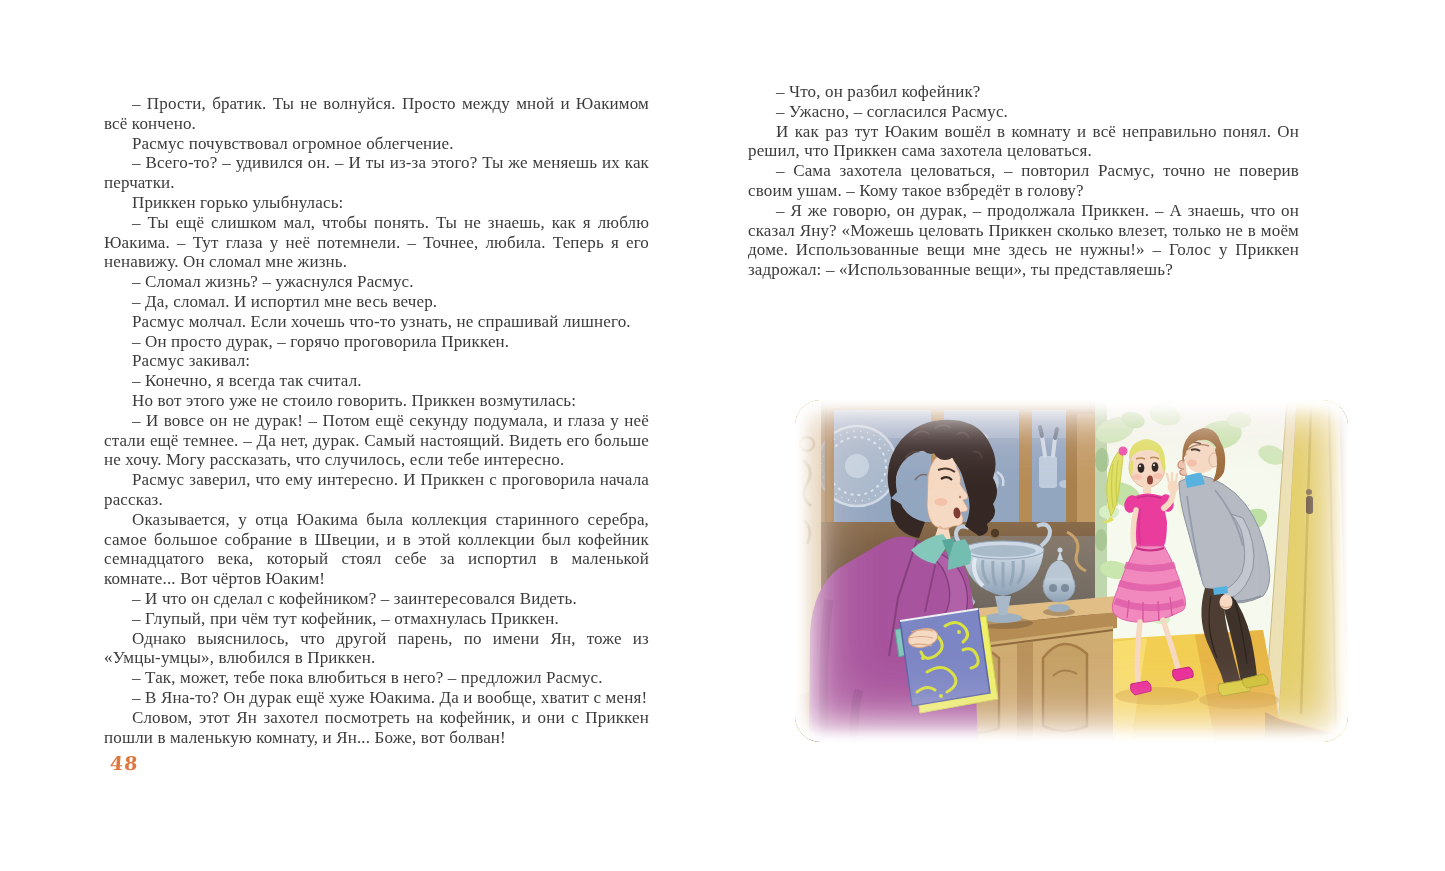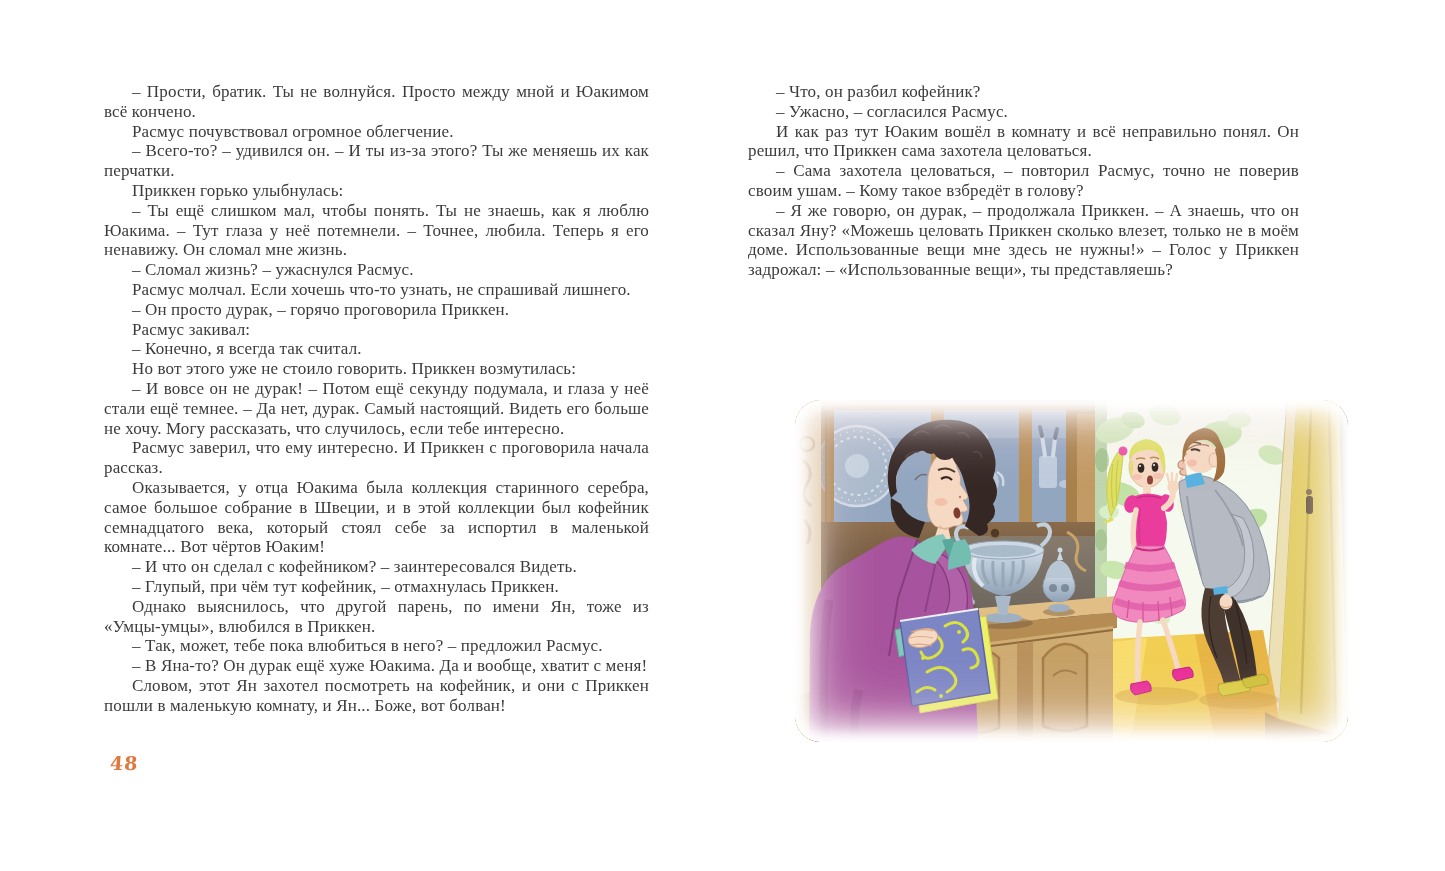--- a/index.html
+++ b/index.html
@@ -8,21 +8,21 @@
     background:var(--background,#ffffff);
     color:var(--text_color,#3b3b3b);
     font-family:"Liberation Serif", serif;
   }
   .text-block{
     position:absolute;
     font-size:17px;line-height:19.8px;letter-spacing:.15px;
     text-align:justify;
   }
   .text-block .para{margin:0;text-indent:28px;}
-  #left-text{left:104px;top:82px;width:545px;}
+  #left-text{left:104px;top:94px;width:545px;}
   #right-text{left:748px;top:82px;width:551px;}
   .page-number{
     position:absolute;left:110px;top:752px;
     font-family:"DejaVu Serif", serif;font-weight:bold;
     font-size:19px;letter-spacing:1px;
     color:var(--page_number,#e0773e);
     transform:skewX(-4deg);
   }
   figure.illustration{
     position:absolute;left:795px;top:400px;width:553px;height:342px;
@@ -41,20 +41,21 @@
 <body>
 
 <section>
   <div id="left-text" class="text-block">
       <p class="para">– Прости, братик. Ты не волнуйся. Просто между мной и Юакимом всё кончено.</p>
       <p class="para">Расмус почувствовал огромное облегчение.</p>
       <p class="para">– Всего-то? – удивился он. – И ты из-за этого? Ты же меняешь их как перчатки.</p>
       <p class="para">Приккен горько улыбнулась:</p>
       <p class="para">– Ты ещё слишком мал, чтобы понять. Ты не знаешь, как я люблю Юакима. – Тут глаза у неё потемнели. – Точнее, любила. Теперь я его ненавижу. Он сломал мне жизнь.</p>
       <p class="para">– Сломал жизнь? – ужаснулся Расмус.</p>
+      <p class="para">– Да, сломал. И испортил мне весь вечер.</p>
       <p class="para">Расмус молчал. Если хочешь что-то узнать, не спрашивай лишнего.</p>
       <p class="para">– Он просто дурак, – горячо проговорила Приккен.</p>
       <p class="para">Расмус закивал:</p>
       <p class="para">– Конечно, я всегда так считал.</p>
       <p class="para">Но вот этого уже не стоило говорить. Приккен возмутилась:</p>
       <p class="para">– И вовсе он не дурак! – Потом ещё секунду подумала, и глаза у неё стали ещё темнее. – Да нет, дурак. Самый настоящий. Видеть его больше не хочу. Могу рассказать, что случилось, если тебе интересно.</p>
       <p class="para">Расмус заверил, что ему интересно. И Приккен с проговорила начала рассказ.</p>
       <p class="para">Оказывается, у отца Юакима была коллекция старинного серебра, самое большое собрание в Швеции, и в этой коллекции был кофейник семнадцатого века, который стоял себе за испортил в маленькой комнате... Вот чёртов Юаким!</p>
       <p class="para">– И что он сделал с кофейником? – заинтересовался Видеть.</p>
       <p class="para">– Глупый, при чём тут кофейник, – отмахнулась Приккен.</p>

